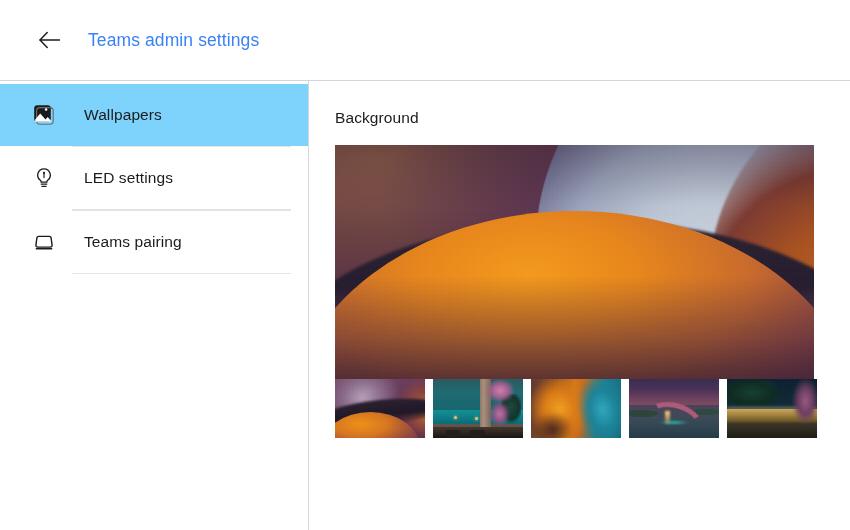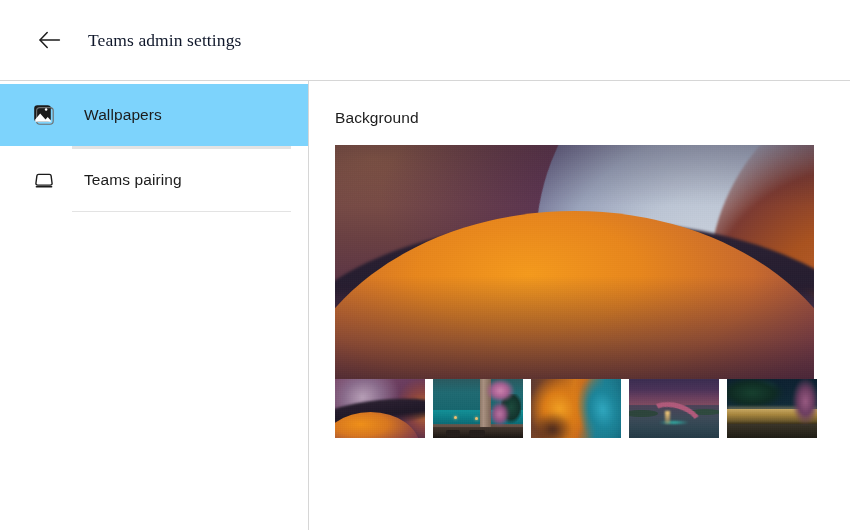--- a/index.html
+++ b/index.html
@@ -40,24 +40,23 @@
     border: none;
     background: transparent;
     cursor: pointer;
     border-radius: 4px;
     flex: 0 0 auto;
   }
   .back-btn svg { display: block; }
   .header-title {
     margin-left: 18px;
     font-size: 17.5px;
-    color: #0f172a;
+    color: #3b82f6;
     letter-spacing: 0.1px;
     white-space: nowrap;
-    font-family: Liberation Serif, serif;
   }
 
   
   .body {
     flex: 1 1 auto;
     display: flex;
     min-height: 0;
   }
 
   
@@ -339,20 +338,31 @@
             <path d="M4.2 2.6h11.4a2.4 2.4 0 0 1 2.4 2.4" fill="none" stroke="#1b1b1b" stroke-width="1.1"></path>
             <rect x="3.6" y="3.6" width="16.6" height="16.6" rx="3.2" fill="none" stroke="#6e6e6e" stroke-width="1.15"></rect>
             <circle cx="13.1" cy="5.6" r="1.25" fill="#ffffff"></circle>
             <path d="M2.2 15.6 7.2 9.4l5.3 6.2 2.2-2.5 3.1 3.5v1.1H2.2z" fill="#ffffff"></path>
           </svg>
         </span>
         <span class="nav-label">Wallpapers</span>
       </div>
       <div class="nav-sep"></div>
 
+      <div class="nav-item">
+        <span class="nav-icon">
+          <svg width="22" height="22" viewBox="0 0 22 22" fill="none" aria-hidden="true">
+            <path d="M11 1.8a6.3 6.3 0 0 0-3.7 11.4c.55.4.9 1 .9 1.68v.22h5.6v-.22c0-.68.35-1.28.9-1.68A6.3 6.3 0 0 0 11 1.8z" stroke="#1b1b1b" stroke-width="1.35"></path>
+            <path d="M8.2 17.1h5.6M9.0 19.4h4.0" stroke="#1b1b1b" stroke-width="1.35" stroke-linecap="round"></path>
+            <path d="M11 5.2v5.4" stroke="#1b1b1b" stroke-width="1.2" stroke-linecap="round"></path>
+            <circle cx="11" cy="6.0" r="1.0" fill="#1b1b1b"></circle>
+          </svg>
+        </span>
+        <span class="nav-label">LED settings</span>
+      </div>
       <div class="nav-sep"></div>
 
       <div class="nav-sep"></div>
 
       <div class="nav-item">
         <span class="nav-icon">
           <svg width="22" height="22" viewBox="0 0 22 22" fill="none" aria-hidden="true">
             <path d="M5.6 5.4h10.8c.9 0 1.6.64 1.72 1.52l.95 7.3c.14 1.03-.67 1.94-1.72 1.94H4.65c-1.05 0-1.86-.91-1.72-1.94l.95-7.3A1.73 1.73 0 0 1 5.6 5.4z" stroke="#1b1b1b" stroke-width="1.4" stroke-linejoin="round"></path>
             <path d="M3.4 17.7h15.2" stroke="#1b1b1b" stroke-width="1.6" stroke-linecap="round"></path>
           </svg>

